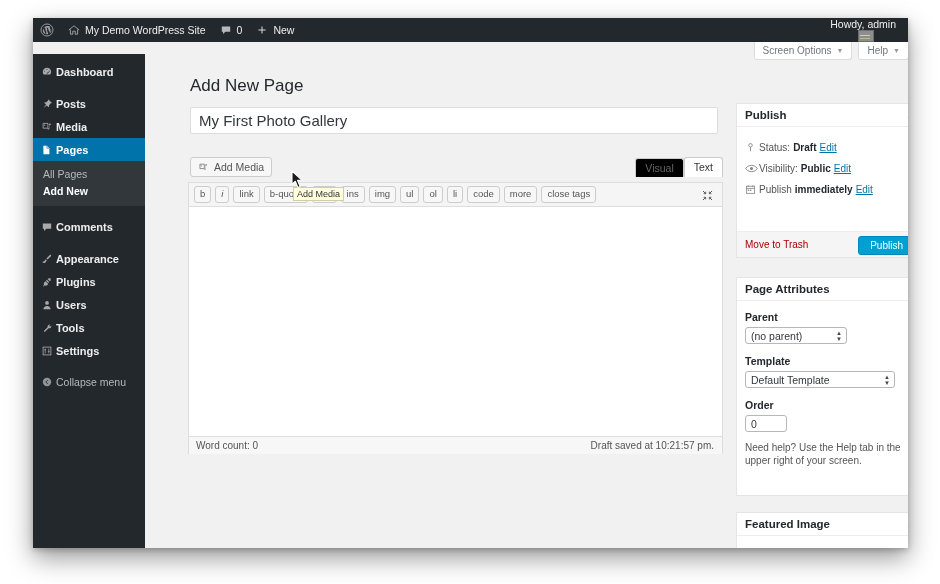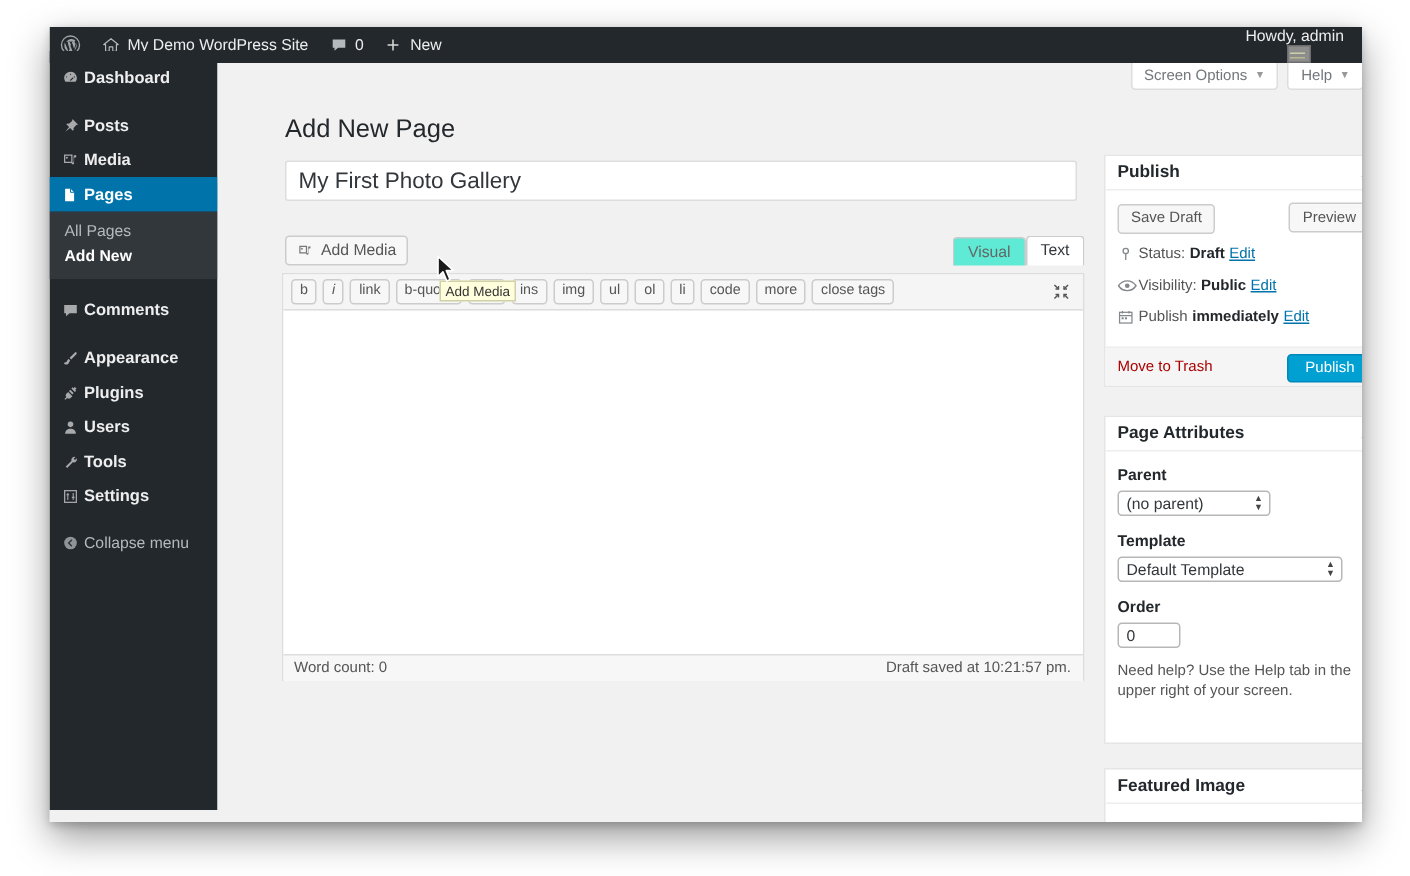--- a/index.html
+++ b/index.html
@@ -26,21 +26,21 @@
   .ab-item{display:flex;align-items:center;height:24px;padding:0 7px;color:#eee;}
   .ab-item .lbl{margin-left:5px;color:#eeeeee;}
   .ab-right{position:absolute;right:6px;top:0;height:24px;display:flex;align-items:center;flex-direction:column;}
   .ab-right .lbl{margin-right:6px;}
   .avatar{width:14px;height:14px;background:#8d8d8d;border:1px solid #6d6d6d;position:relative;}
   .avatar:after{content:"";position:absolute;left:1px;top:4px;width:10px;height:1px;background:#cfcfa8;box-shadow:0 3px 0 #b9b98f;}
   .ico{display:inline-block;line-height:0;}
 
   
   .sidebar{
-    position:absolute;left:0;top:16px;width:112px;height:506px;background:#23282d;
+    position:absolute;left:0;top:36px;width:112px;height:506px;background:#23282d;
   }
   .menu-item{
     position:relative;display:flex;align-items:center;height:23px;padding-left:8px;
     color:#eeeeee;font-size:11px;
   }
   .menu-item .mi-ico{width:15px;display:inline-block;opacity:.75;line-height:0;}
   .menu-item .mi-lbl{font-weight:bold;}
   .menu-item.first{margin-top:6px;}
   .menu-item.spaced{margin-top:9px;}
   .menu-item.active{background:#0073aa;color:#fff;}
@@ -77,21 +77,21 @@
   
   .ed-tools{position:absolute;left:43px;top:114px;width:535px;height:24px;}
   .addmedia{
     position:absolute;left:2px;top:1px;height:18px;background:#f7f7f7;border:1px solid #ccc;
     border-radius:3px;display:flex;align-items:center;padding:0 7px;font-size:10.5px;color:#555;
   }
   .addmedia .ico{margin-right:5px;}
   .ed-tabs{position:absolute;right:0;top:0;display:flex;align-items:flex-end;height:21px;}
   .ed-tab{
     height:18px;line-height:18px;padding:0 9px;font-size:10.5px;color:#666;
-    border:1px solid #ccc;border-bottom:none;border-radius:3px 3px 0 0;background:#5eead4;
+    border:1px solid #ccc;border-bottom:none;border-radius:3px 3px 0 0;background:#000000;
   }
   .ed-tab.active{background:#fff;border-color:#ccc;color:#32373c;height:19px;line-height:19px;}
 
   .ed-container{
     position:absolute;left:43px;top:140px;width:533px;height:270px;background:#fff;
     border:1px solid #ddd;box-sizing:content-box;
   }
   .qt-bar{
     height:23px;background:#f5f5f5;border-bottom:1px solid #ddd;position:relative;
     padding:0 5px;display:flex;align-items:center;
@@ -396,24 +396,20 @@
             <path d="M1 1l10.2 9.3H6.5l2.6 6.1-2.2 1-2.6-6.2L1 14.5z" fill="#1a1a1a" stroke="#fff" stroke-width="1.1" stroke-linejoin="round"></path>
           </svg>
       </span>
 
       <div class="box" style="left:591px;top:61px;width:186px;height:155px;">
         <div class="box-head">
           <span>Publish</span>
           <span class="toggle">▲</span>
         </div>
         <div class="box-body" style="padding:8px 8px 0 8px;">
-          <div class="pub-row1">
-            <span class="btn">Save Draft</span>
-            <span class="btn right">Preview</span>
-          </div>
 
           <div class="misc">
             <span class="mico">
               <svg width="11" height="11" viewBox="0 0 20 20">
                   <circle cx="10" cy="6" r="3.2" fill="none" stroke="#82878c" stroke-width="1.6"></circle>
                   <path d="M10 9.3V17" stroke="#82878c" stroke-width="1.6"></path>
                 </svg>
             </span>
             <span class="lbl">Status:</span>
             <b>Draft</b>

